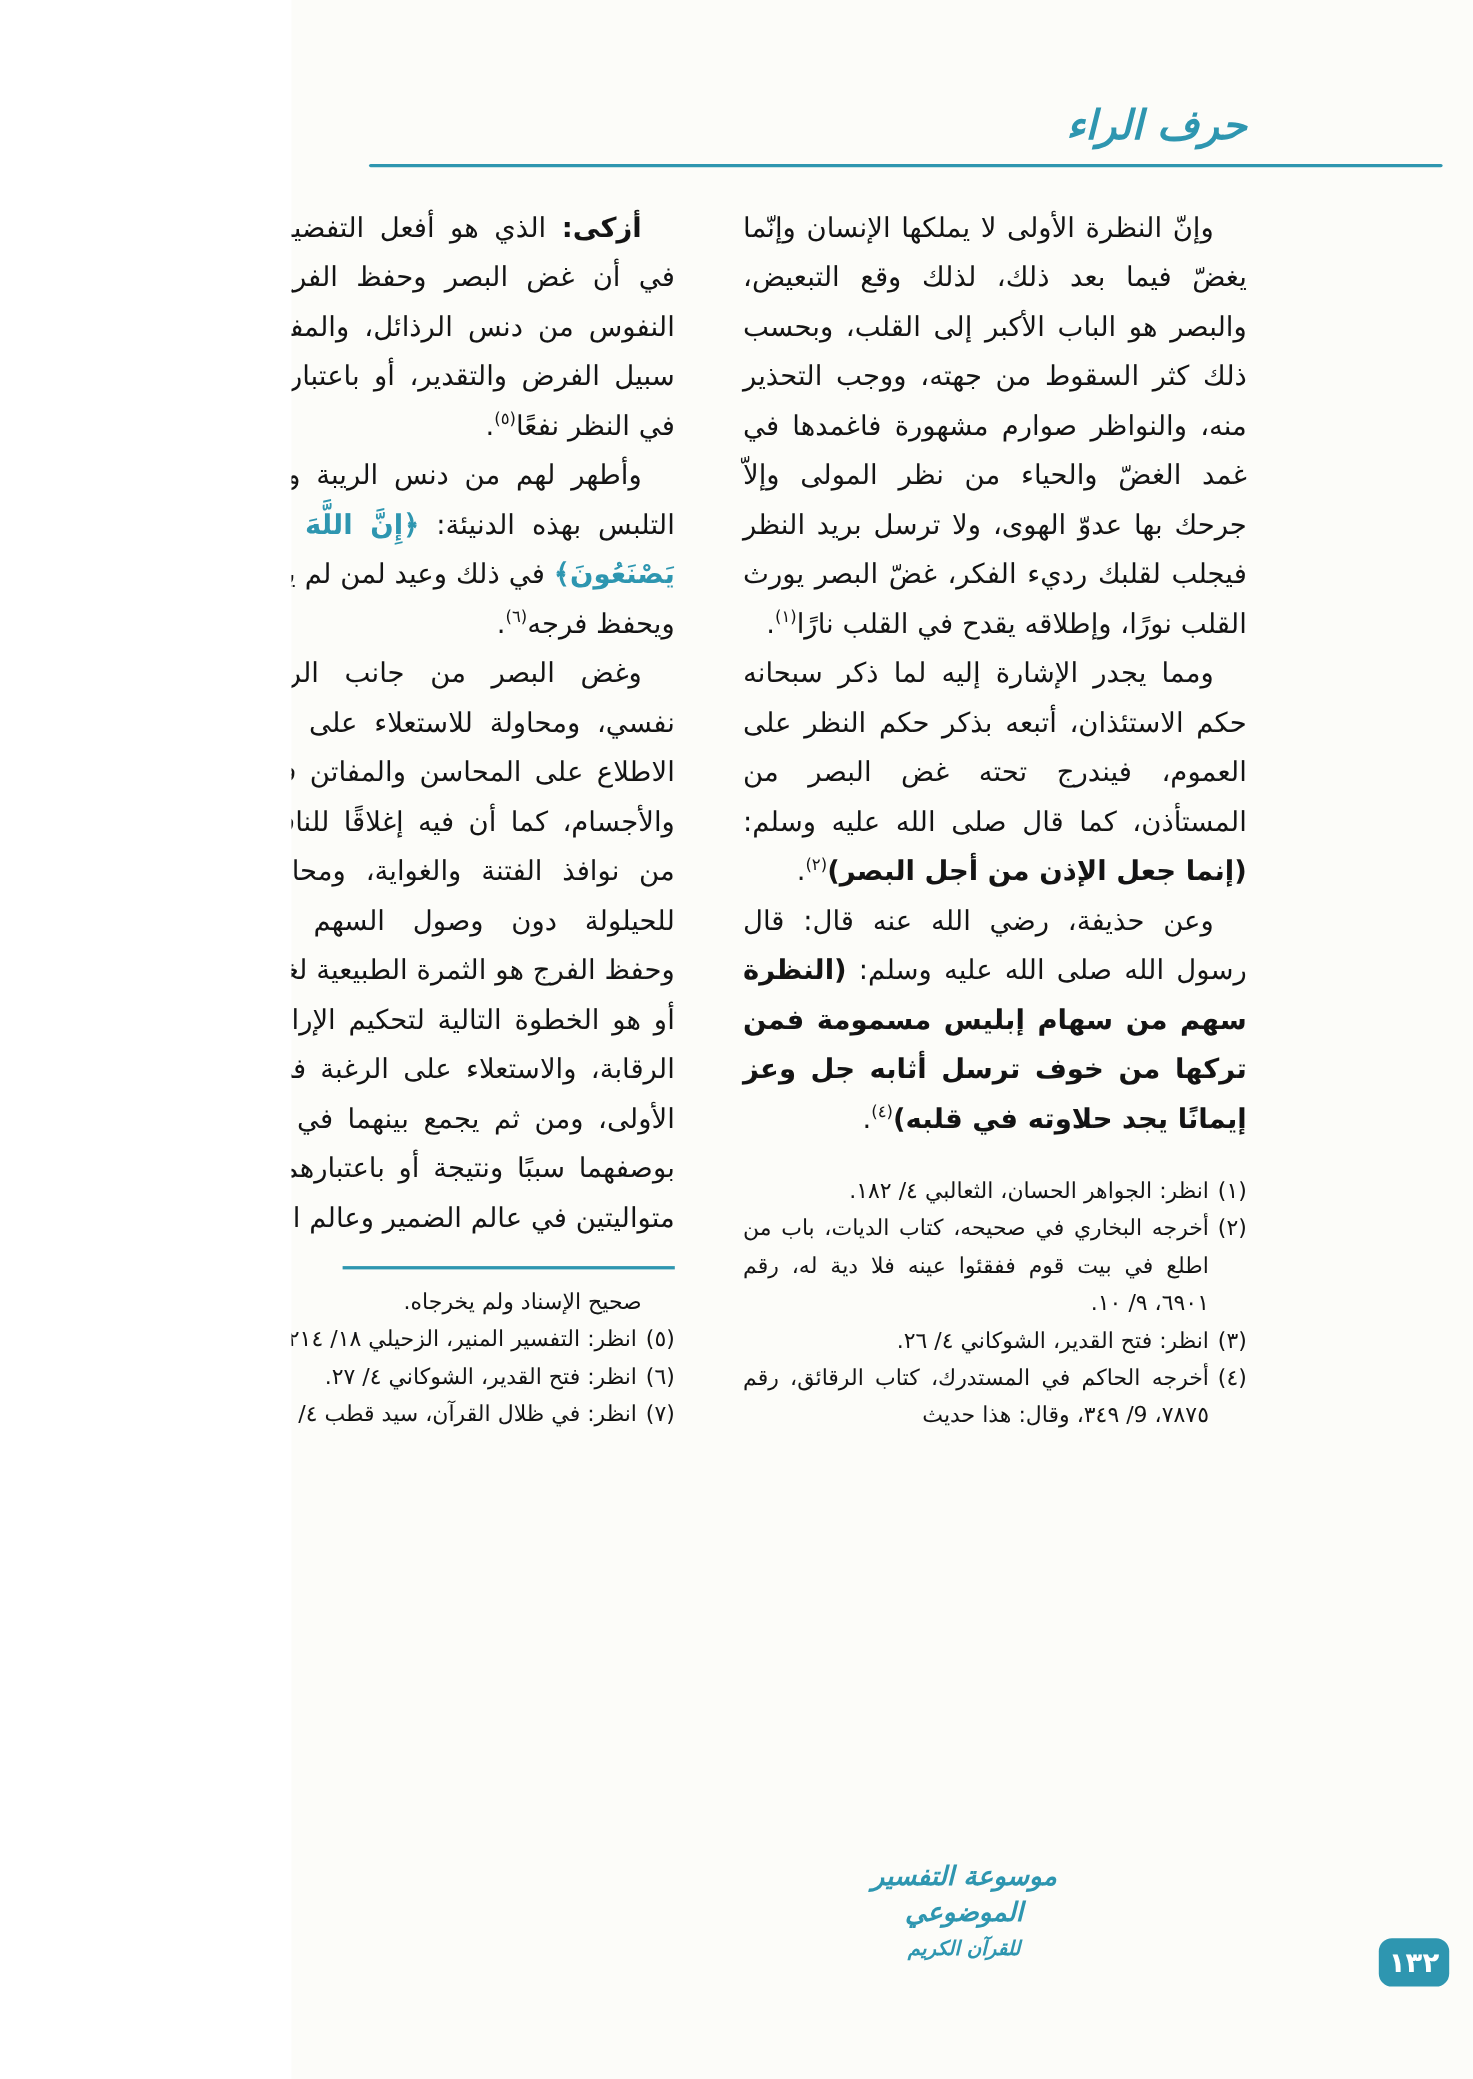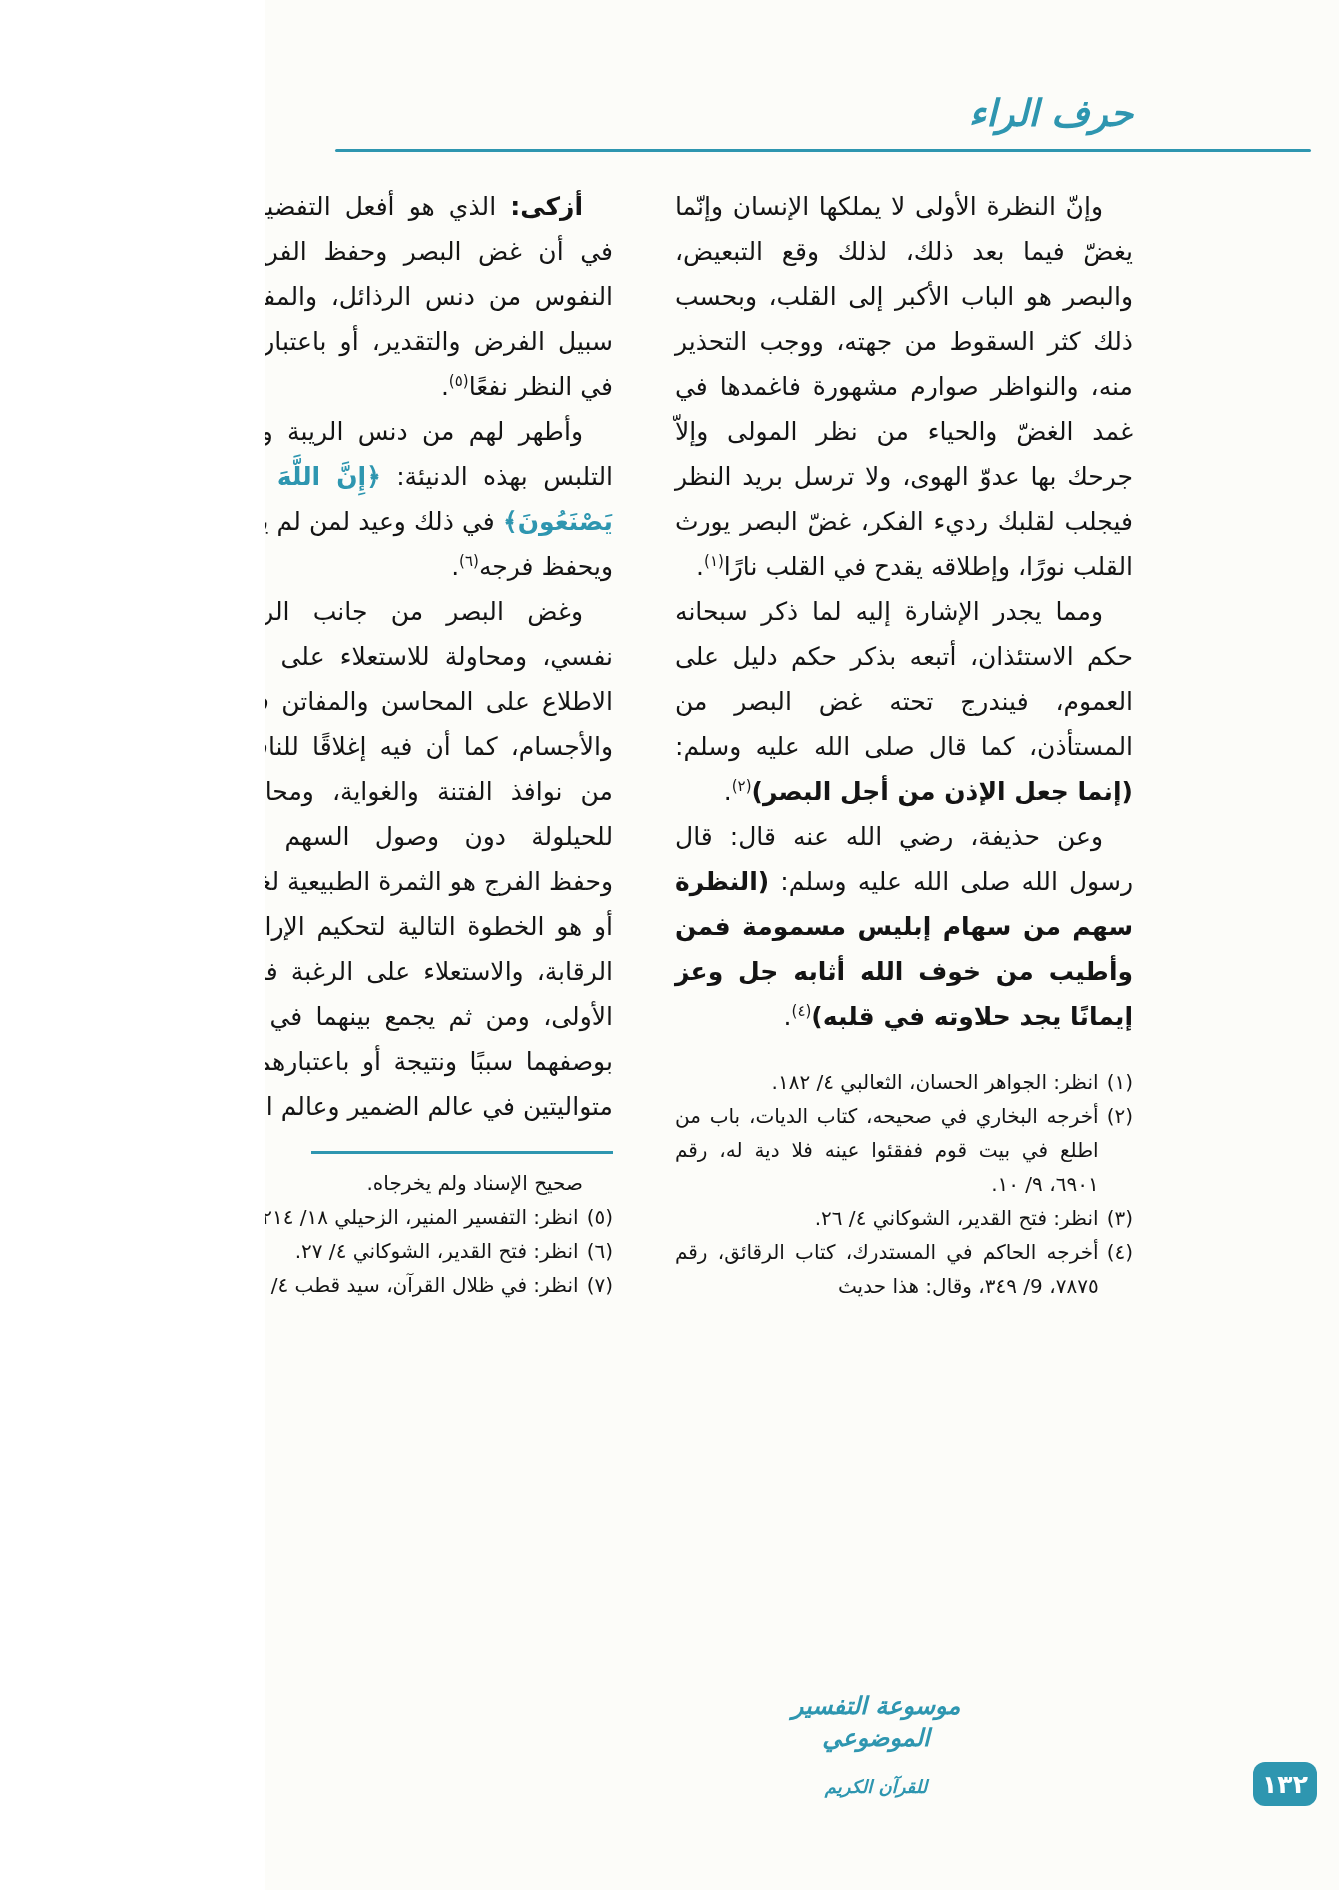--- a/index.html
+++ b/index.html
@@ -49,21 +49,21 @@
   }
   .fn-cont {
     font-size:20px; line-height:34px;
     padding-right:30px; margin-bottom:0;
   }
   .logo {
     position:absolute; top:1690px; right:348px; width:230px;
     text-align:center; color:#2e96b0;
   }
   .logo-line1 { font-size:24px; font-weight:700; line-height:1.35; font-style:italic; }
-  .logo-line2 { font-size:18px; font-weight:700; margin-top:21px; font-style:italic; }
+  .logo-line2 { font-size:18px; font-weight:700; margin-top:6px; font-style:italic; }
   .page-number {
     position:absolute; top:1762px; right:22px;
     width:64px; height:44px;
     background:#2e96b0; color:#ffffff;
     border-radius:12px;
     display:flex; align-items:center; justify-content:center;
     font-size:25px; font-weight:700;
   }
 </style>
 </head>
@@ -72,24 +72,24 @@
 <div class="page">
 
   <div class="chapter-title">حرف الراء</div>
   <div class="header-rule"></div>
 
   <div class="content">
 
     <div class="col">
       <p class="body"><span>وإنّ النظرة الأولى لا يملكها الإنسان وإنّما يغضّ فيما بعد ذلك، لذلك وقع التبعيض، والبصر هو الباب الأكبر إلى القلب، وبحسب ذلك كثر السقوط من جهته، ووجب التحذير منه، والنواظر صوارم مشهورة فاغمدها في غمد الغضّ والحياء من نظر المولى وإلاّ جرحك بها عدوّ الهوى، ولا ترسل بريد النظر فيجلب لقلبك رديء الفكر، غضّ البصر يورث القلب نورًا، وإطلاقه يقدح في القلب نارًا</span><sup class="fnref">(١)</sup><span>.</span></p>
 
-      <p class="body"><span>ومما يجدر الإشارة إليه لما ذكر سبحانه حكم الاستئذان، أتبعه بذكر حكم دليل على العموم، فيندرج تحته غض البصر من المستأذن، كما قال صلى الله عليه وسلم: </span><span class="bold">(إنما جعل الإذن من أجل البصر)</span><sup class="fnref">(٢)</sup><span>.</span></p>
+      <p class="body"><span>ومما يجدر الإشارة إليه لما ذكر سبحانه حكم الاستئذان، أتبعه بذكر حكم النظر على العموم، فيندرج تحته غض البصر من المستأذن، كما قال صلى الله عليه وسلم: </span><span class="bold">(إنما جعل الإذن من أجل البصر)</span><sup class="fnref">(٢)</sup><span>.</span></p>
 
 
-      <p class="body"><span>وعن حذيفة، رضي الله عنه قال: قال رسول الله صلى الله عليه وسلم: </span><span class="bold">(النظرة سهم من سهام إبليس مسمومة فمن وأطيب من خوف الله أثابه جل وعز إيمانًا يجد حلاوته في قلبه)</span><sup class="fnref">(٤)</sup><span>.</span></p>
+      <p class="body"><span>وعن حذيفة، رضي الله عنه قال: قال رسول الله صلى الله عليه وسلم: </span><span class="bold">(النظرة سهم من سهام إبليس مسمومة فمن تركها من خوف ترسل أثابه جل وعز إيمانًا يجد حلاوته في قلبه)</span><sup class="fnref">(٤)</sup><span>.</span></p>
 
       <div class="footnotes">
         <div class="footnote">
           <span class="fn-num">(١)</span>
           <span class="fn-text">انظر: الجواهر الحسان، الثعالبي ٤/ ١٨٢.</span>
         </div>
         <div class="footnote">
           <span class="fn-num">(٢)</span>
           <span class="fn-text">أخرجه البخاري في صحيحه، كتاب الديات، باب من اطلع في بيت قوم ففقئوا عينه فلا دية له، رقم ٦٩٠١، ٩/ ١٠.</span>
         </div>

